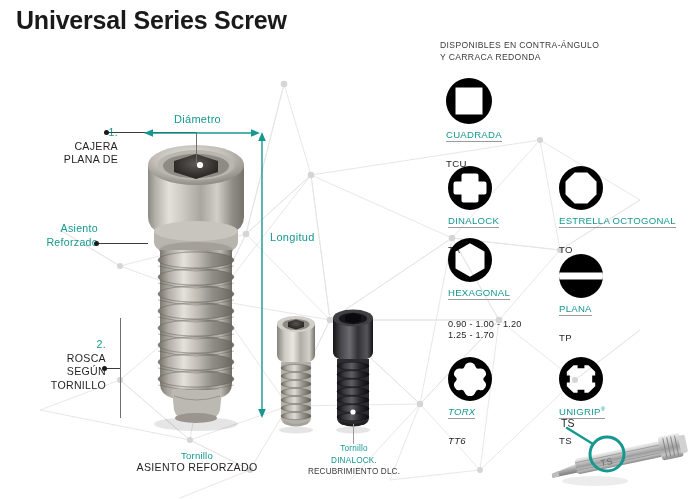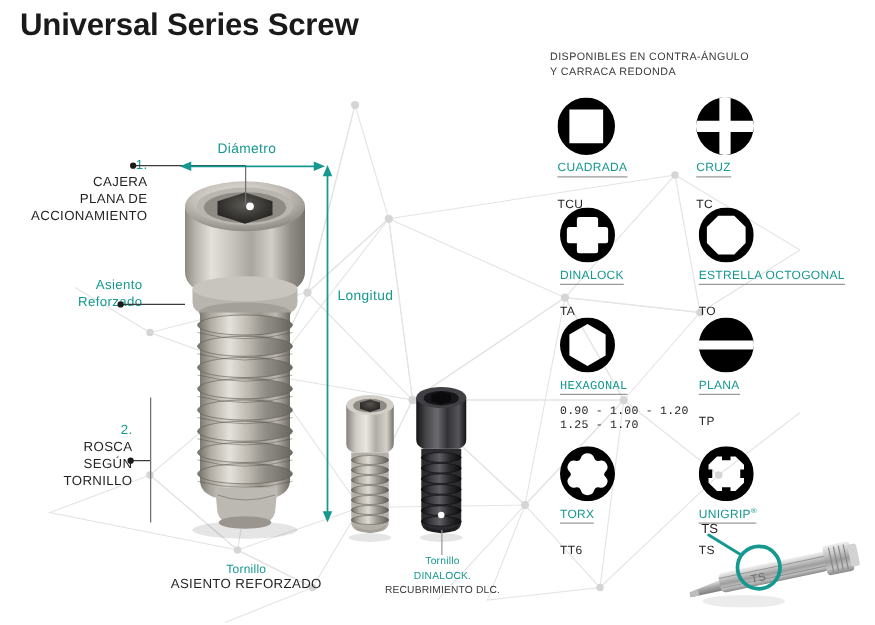--- a/index.html
+++ b/index.html
@@ -69,21 +69,21 @@
   }
   .callout .num {
     color: #15988f;
     font-size: 10.6px;
   }
   .callout .teal {
     color: #15988f;
   }
 
   #callout-1 { left: 6px; top: 126px; width: 112px; }
-  #callout-2 { left: 22px; top: 222px; width: 92px; }
+  #callout-2 { left: 6px; top: 222px; width: 92px; }
   #callout-3 { left: 6px; top: 338px; width: 100px; }
 
   
   .leader {
     position: absolute;
     background: #3b3b3b;
     height: 1px;
     z-index: 6;
   }
   .leader-v {
@@ -175,21 +175,21 @@
     font-size: 9.6px;
     letter-spacing: 0.3px;
     margin-top: 16px;
   }
   .drive-dims {
     display: block;
     color: #231f20;
     font-size: 9.2px;
     letter-spacing: 0.2px;
     line-height: 11.2px;
-    margin-top: 7px;
+    margin-top: 19px;
   }
   .sup { font-size: 6px; vertical-align: super; }
 
   
   #screwdriver {
     position: absolute;
     left: 545px;
     top: 418px;
     z-index: 6;
   }
@@ -421,21 +421,20 @@
       <ellipse cx="25" cy="115" rx="16" ry="3.8"></ellipse>
     </g>
     <circle cx="25" cy="110" r="2.6" fill="#ffffff"></circle>
     <path d="M11 118 Q25 126 39 118 L37 122 Q25 127 13 122 Z" fill="#1e1e21"></path>
   </svg>
 
   <div class="callout" id="callout-1">
     <div><span class="num">1.</span></div>
     <div>CAJERA</div>
     <div>PLANA DE</div>
-    <div>ACCIONAMIENTO</div>
   </div>
   <div class="dot" style="left:104px; top:130px;"></div>
   <div class="leader" style="left:108px; top:132px; width:89px;"></div>
   <div class="leader-v" style="left:196px; top:132px; height:32px;"></div>
 
   <div class="callout" id="callout-2">
     <div class="teal">Asiento</div>
     <div class="teal">Reforzado</div>
   </div>
   <div class="dot" style="left:94px; top:241px;"></div>
@@ -483,66 +482,59 @@
   </div>
 
   <div class="drive-cell" style="left:446px; top:78px;">
     <svg class="drive-icon" width="46" height="46" viewBox="0 0 46 46" xmlns="http://www.w3.org/2000/svg">
       <path fill-rule="evenodd" d="M23 0 A23 23 0 1 0 23 46 A23 23 0 1 0 23 0 Z M9.5 9.5 L36.5 9.5 L36.5 36.5 L9.5 36.5 Z" fill="#000000"></path>
     </svg>
     <span class="drive-name">CUADRADA</span>
     <span class="drive-code">TCU</span>
   </div>
 
-  <div class="drive-cell" style="left:557px; top:78px;">
-    <svg class="drive-icon" width="46" height="46" viewBox="0 0 46 46" xmlns="http://www.w3.org/2000/svg">
-      <path fill-rule="evenodd" d="M23 0 A23 23 0 1 0 23 46 A23 23 0 1 0 23 0 Z M18.5 0 L27.5 0 L27.5 18.5 L46 18.5 L46 27.5 L27.5 27.5 L27.5 46 L18.5 46 L18.5 27.5 L0 27.5 L0 18.5 L18.5 18.5 Z" fill="#000000"></path>
-    </svg>
-    <span class="drive-name">CRUZ</span>
-    <span class="drive-code">TC</span>
-  </div>
 
   <div class="drive-cell" style="left:448px; top:166px;">
     <svg class="drive-icon" width="44" height="44" viewBox="0 0 44 44" xmlns="http://www.w3.org/2000/svg">
       <path fill-rule="evenodd" d="M22 0 A22 22 0 1 0 22 44 A22 22 0 1 0 22 0 Z
                M15.5 7.5 L28.5 7.5 Q30.5 7.5 30.5 9.5 L30.5 15.5 L36.5 15.5 Q38.5 15.5 38.5 17.5 L38.5 26.5 Q38.5 28.5 36.5 28.5 L30.5 28.5 L30.5 34.5 Q30.5 36.5 28.5 36.5 L15.5 36.5 Q13.5 36.5 13.5 34.5 L13.5 28.5 L7.5 28.5 Q5.5 28.5 5.5 26.5 L5.5 17.5 Q5.5 15.5 7.5 15.5 L13.5 15.5 L13.5 9.5 Q13.5 7.5 15.5 7.5 Z" fill="#000000"></path>
     </svg>
     <span class="drive-name">DINALOCK</span>
     <span class="drive-code">TA</span>
   </div>
 
   <div class="drive-cell" style="left:559px; top:166px;">
     <svg class="drive-icon" width="44" height="44" viewBox="0 0 44 44" xmlns="http://www.w3.org/2000/svg">
       <path fill-rule="evenodd" d="M22 0 A22 22 0 1 0 22 44 A22 22 0 1 0 22 0 Z
                M15.6 6.5 L28.4 6.5 L37.5 15.6 L37.5 28.4 L28.4 37.5 L15.6 37.5 L6.5 28.4 L6.5 15.6 Z" fill="#000000"></path>
     </svg>
     <span class="drive-name">ESTRELLA OCTOGONAL</span>
     <span class="drive-code">TO</span>
   </div>
 
-  <div class="drive-cell" style="left:448px; top:254px;font-family:Liberation Mono, monospace;">
+  <div class="drive-cell" style="left:448px; top:238px;">
     <svg class="drive-icon" width="44" height="44" viewBox="0 0 44 44" xmlns="http://www.w3.org/2000/svg">
       <path fill-rule="evenodd" d="M22 0 A22 22 0 1 0 22 44 A22 22 0 1 0 22 0 Z
                M22 5.2 L36.5 13.6 L36.5 30.4 L22 38.8 L7.5 30.4 L7.5 13.6 Z" fill="#000000"></path>
     </svg>
     <span class="drive-name">HEXAGONAL</span>
     <span class="drive-dims" style="white-space:pre-line;">0.90 - 1.00 - 1.20
 1.25 - 1.70</span>
   </div>
 
   <div class="drive-cell" style="left:559px; top:254px;">
     <svg class="drive-icon" width="44" height="44" viewBox="0 0 44 44" xmlns="http://www.w3.org/2000/svg">
       <path fill-rule="evenodd" d="M22 0 A22 22 0 1 0 22 44 A22 22 0 1 0 22 0 Z
                M0 18.4 L44 18.4 L44 25.6 L0 25.6 Z" fill="#000000"></path>
     </svg>
     <span class="drive-name">PLANA</span>
     <span class="drive-code">TP</span>
   </div>
 
-  <div class="drive-cell" style="left:448px; top:357px;">
+  <div class="drive-cell" style="left:448px; top:357px;font-style:italic;">
     <svg class="drive-icon" width="44" height="44" viewBox="0 0 44 44" xmlns="http://www.w3.org/2000/svg">
       <path fill-rule="evenodd" d="M22 0 A22 22 0 1 0 22 44 A22 22 0 1 0 22 0 Z
                M22 5.5 Q26 5.5 27.3 9.2 Q28.4 12.4 31.6 11.6 Q35.4 10.7 37.3 14.2 Q39.2 17.6 36.5 20.1 Q34.1 22.3 36.5 24.5 Q39.2 27 37.3 30.4 Q35.4 33.9 31.6 33 Q28.4 32.2 27.3 35.4 Q26 39.1 22 39.1 Q18 39.1 16.7 35.4 Q15.6 32.2 12.4 33 Q8.6 33.9 6.7 30.4 Q4.8 27 7.5 24.5 Q9.9 22.3 7.5 20.1 Q4.8 17.6 6.7 14.2 Q8.6 10.7 12.4 11.6 Q15.6 12.4 16.7 9.2 Q18 5.5 22 5.5 Z" fill="#000000"></path>
     </svg>
     <span class="drive-name">TORX</span>
     <span class="drive-code">TT6</span>
   </div>
 
   <div class="drive-cell" style="left:559px; top:357px;">
     <svg class="drive-icon" width="44" height="44" viewBox="0 0 44 44" xmlns="http://www.w3.org/2000/svg">

